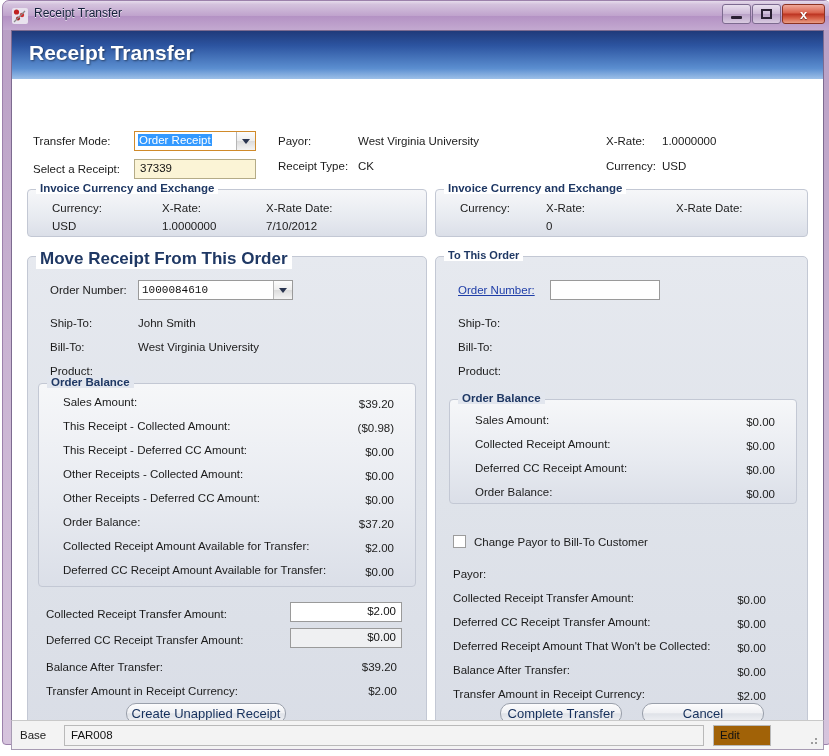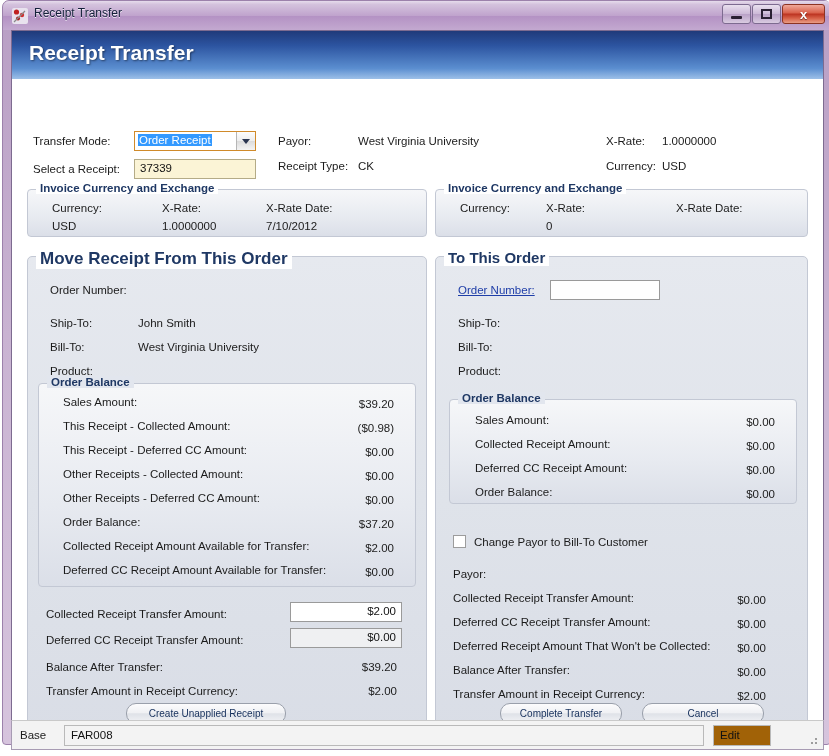--- a/index.html
+++ b/index.html
@@ -183,21 +183,21 @@
   .row-val { position: absolute; font-size: 11.5px; color: #1b1b1b; white-space: nowrap; text-align: right; }
 
   
   .btn {
     position: absolute;
     box-sizing: border-box;
     height: 21px;
     border: 1px solid #9aa0ab;
     border-radius: 10px;
     background: linear-gradient(to bottom,#fcfcfd 0%, #f0f1f4 45%, #dfe2e8 52%, #f2f3f6 100%);
-    font-size: 10px;
+    font-size: 13px;
     color: #16305c;
     display: flex; align-items: center; justify-content: center;
     cursor: default;
   }
 
   
   .chk {
     position: absolute;
     width: 13px; height: 13px;
     box-sizing: border-box;
@@ -324,20 +324,26 @@
       <div class="row-lbl" style="left:240px; top:12px;">X-Rate Date:</div>
       <div class="row-lbl" style="left:24px; top:30px;"></div>
       <div class="row-lbl" style="left:110px; top:30px;">0</div>
       <div class="row-lbl" style="left:240px; top:30px;"></div>
     </div>
 
     <div class="panel" style="left:15px; top:225px; width:400px; height:488px;">
       <div class="legend" style="position:absolute; top:-8px; left:8px; background:#ffffff; padding:0 4px; font-size:17px; font-weight:bold; color:#1f3864; white-space:nowrap;">Move Receipt From This Order</div>
 
       <div class="row-lbl" style="left:22px; top:27px;">Order Number:</div>
+      <div class="combo" style="left:110px; top:23px; width:155px;">
+        <div class="txt" style="font-family:'Liberation Mono', monospace; font-size:11px; top:3px;">1000084610</div>
+        <div class="arrowbox">
+          <div class="arrow-dn"></div>
+        </div>
+      </div>
 
       <div class="row-lbl" style="left:22px; top:60px;">Ship-To:</div>
       <div class="row-lbl" style="left:110px; top:60px;">John Smith</div>
       <div class="row-lbl" style="left:22px; top:84px;">Bill-To:</div>
       <div class="row-lbl" style="left:110px; top:84px;">West Virginia University</div>
       <div class="row-lbl" style="left:22px; top:108px;">Product:</div>
       <div class="row-lbl" style="left:110px; top:108px;"></div>
 
       <div class="group shade on-panel" id="from-balance-group" style="left:10px; top:126px; width:378px; height:204px;">
         <div class="legend">Order Balance</div>
@@ -374,21 +380,21 @@
       <div class="row-lbl" style="left:18px; top:404px;">Balance After Transfer:</div>
       <div class="row-val" style="left:274px; top:404px; width:95px;">$39.20</div>
 
       <div class="row-lbl" style="left:18px; top:428px;">Transfer Amount in Receipt Currency:</div>
       <div class="row-val" style="left:274px; top:428px; width:95px;">$2.00</div>
 
       <div class="btn" style="left:98px; top:446px; width:160px;">Create Unapplied Receipt</div>
     </div>
 
     <div class="panel" style="left:423px; top:225px; width:373px; height:488px;">
-      <div class="legend" style="position:absolute; top:-8px; left:8px; background:#ffffff; padding:0 4px; font-size:15px; font-weight:bold; color:#1f3864; white-space:nowrap;">To This Order</div>
+      <div class="legend" style="position:absolute; top:-8px; left:8px; background:#ffffff; padding:0 4px; font-size:11px; font-weight:bold; color:#1f3864; white-space:nowrap;">To This Order</div>
 
       <div class="linklbl" style="left:22px; top:27px;">Order Number:</div>
       <div class="tbox" style="left:114px; top:23px; width:110px;">
         <div class="inner"></div>
       </div>
 
       <div class="row-lbl" style="left:22px; top:60px;">Ship-To:</div>
       <div class="row-lbl" style="left:114px; top:60px;"></div>
       <div class="row-lbl" style="left:22px; top:84px;">Bill-To:</div>
       <div class="row-lbl" style="left:114px; top:84px;"></div>

